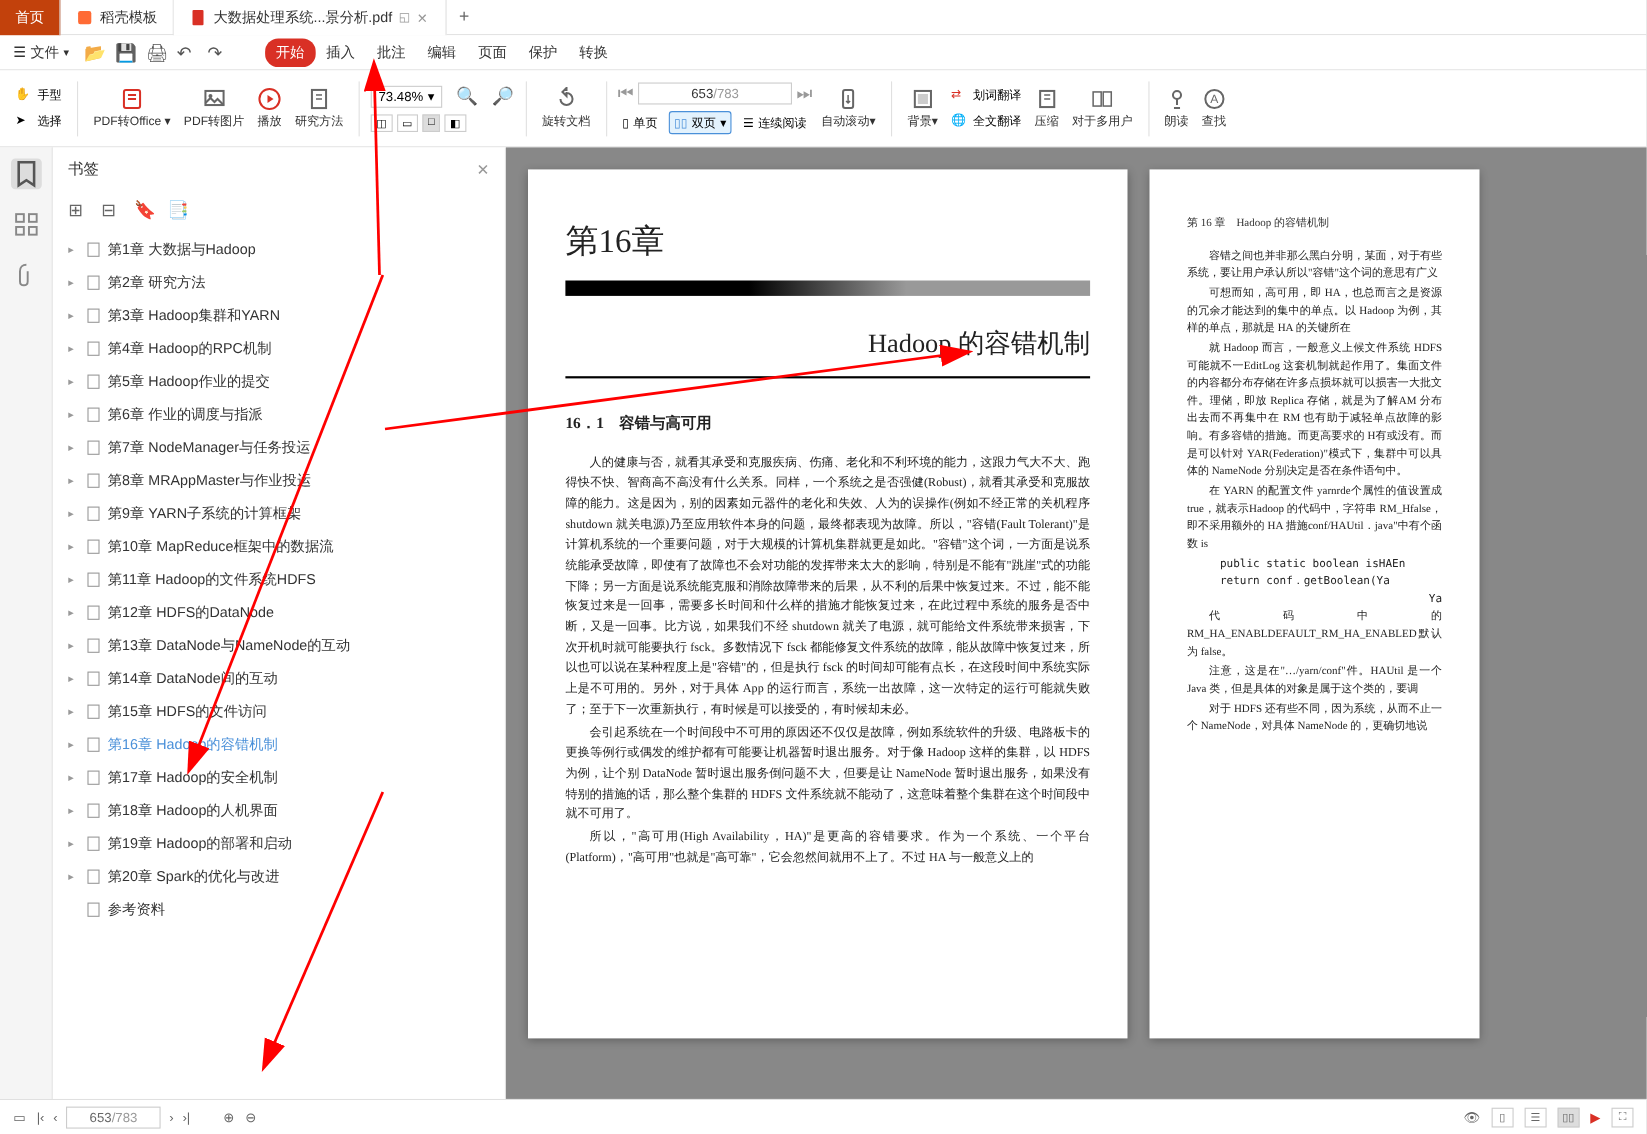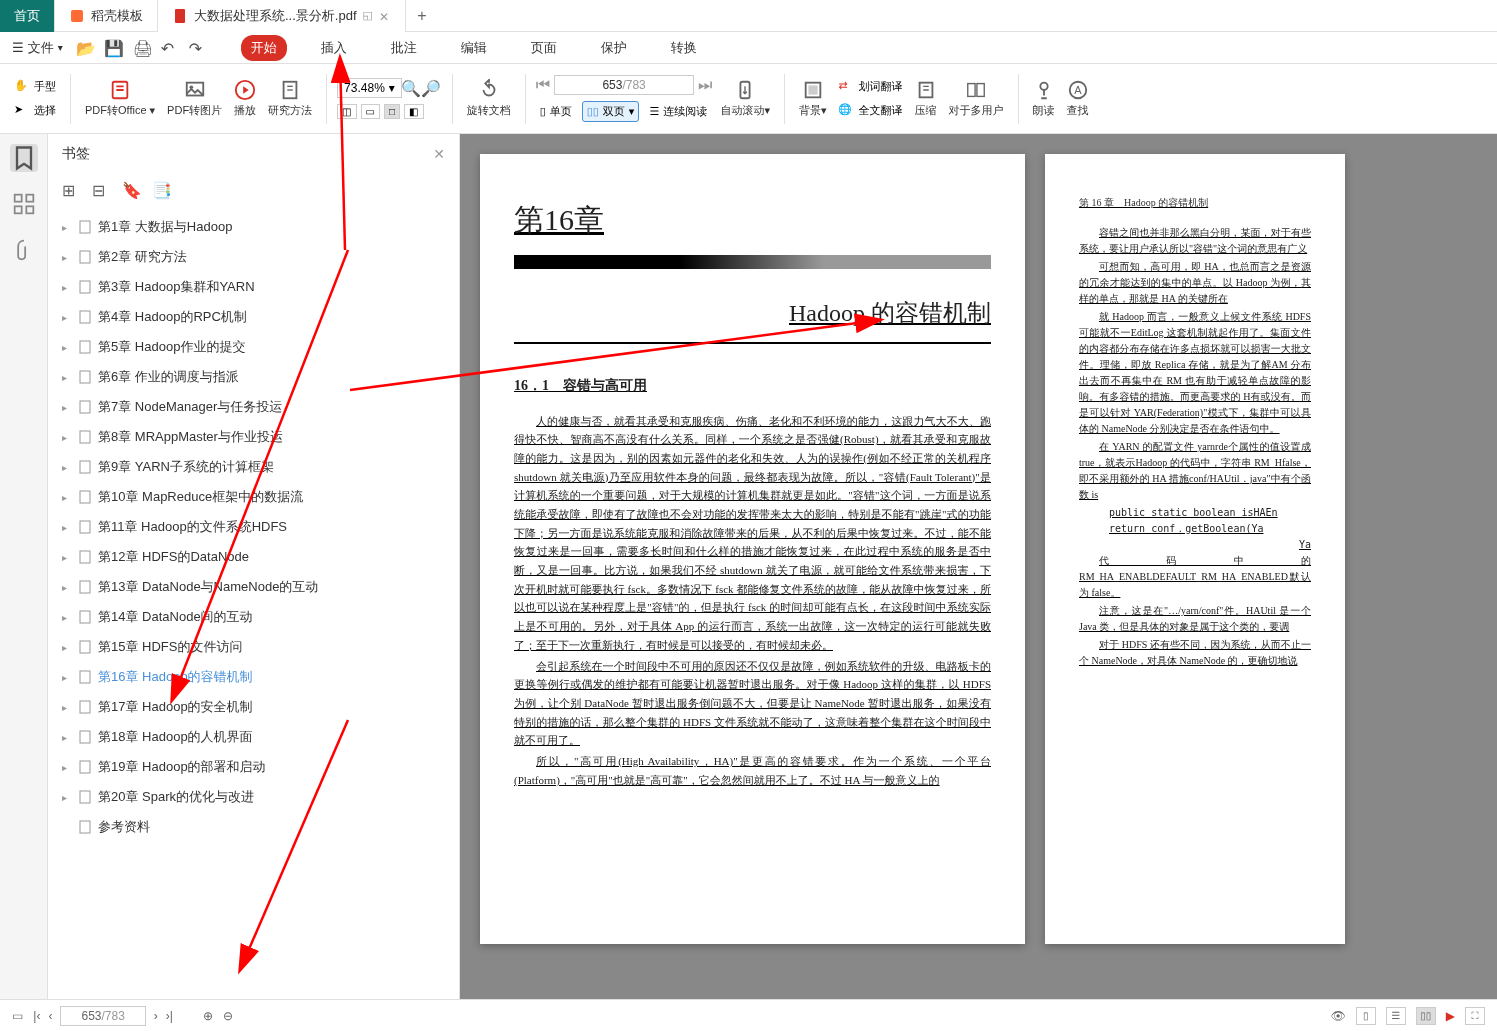--- a/index.html
+++ b/index.html
@@ -1,32 +1,32 @@
 <!DOCTYPE html>
 <html><head>
 <meta charset="utf-8">
 <style>
 * { margin: 0; padding: 0; box-sizing: border-box; font-family: "Microsoft YaHei", sans-serif; }
 body { background: #f5f5f5; width: 1497px; height: 1031px; overflow: hidden; position: relative; }
 
 
 .tab-bar { height: 32px; background: #fff; display: flex; align-items: center; border-bottom: 1px solid #e0e0e0; }
 .tab { height: 32px; padding: 0 14px; display: flex; align-items: center; font-size: 13px; color: #333; border-right: 1px solid #e0e0e0; gap: 6px; }
-.tab.blue { background: #0f766e; color: #fff; }
+.tab.blue { background: #c2410c; color: #fff; }
 .tab.active { background: #fff; }
 .tab .icon { width: 16px; height: 16px; display: inline-block; }
 .tab-close { width: 12px; height: 12px; color: #999; font-size: 12px; cursor: pointer; }
 .tab-add { width: 32px; text-align: center; color: #666; font-size: 16px; cursor: pointer; }
 
 
 .menu-bar { height: 32px; background: #fff; display: flex; align-items: center; padding: 0 12px; gap: 14px; border-bottom: 1px solid #e0e0e0; }
 .menu-file { display: flex; align-items: center; gap: 4px; font-size: 13px; color: #333; }
 .menu-icons { display: flex; gap: 10px; }
 .menu-icon { width: 18px; height: 18px; color: #555; cursor: pointer; }
-.menu-tabs { display: flex; gap: 24px; margin-left: 20px; align-items: center; }
+.menu-tabs { display: flex; margin-left: 20px; align-items: center; }
 .menu-tab { font-size: 13px; color: #333; cursor: pointer; padding: 4px 10px; border-radius: 12px; }
 .menu-tab.active { background: #d93025; color: #fff; }
 
 
 .ribbon { height: 70px; background: #fff; display: flex; align-items: center; padding: 0 10px; border-bottom: 1px solid #e0e0e0; gap: 4px; }
 .ribbon-col { display: flex; flex-direction: column; gap: 4px; }
 .ribbon-item { display: flex; flex-direction: column; align-items: center; gap: 2px; cursor: pointer; padding: 2px 4px; }
 .ribbon-item .icon { width: 22px; height: 22px; color: #d93025; }
 .ribbon-item .icon.gray { color: #666; }
 .ribbon-label { font-size: 11px; color: #333; white-space: nowrap; }
@@ -53,21 +53,21 @@
 .bm-close { cursor: pointer; color: #999; font-size: 14px; }
 .bm-tools { height: 32px; display: flex; align-items: center; gap: 12px; padding: 0 14px; }
 .bm-tool { width: 18px; height: 18px; color: #666; cursor: pointer; }
 .bm-list { flex: 1; overflow-y: auto; padding: 6px 0; position: relative; }
 .bm-item { display: flex; align-items: center; gap: 6px; padding: 6px 14px; font-size: 13px; color: #333; cursor: pointer; }
 .bm-item.active { color: #4a90d9; font-weight: 500; }
 .bm-arrow { width: 10px; color: #999; font-size: 10px; }
 .bm-icon { width: 14px; height: 14px; color: #999; }
 
 
-.doc-area { flex: 1; background: #888; display: flex; gap: 20px; padding: 20px; overflow: hidden; position: relative; text-decoration: underline; }
+.doc-area { flex: 1; background: #888; display: flex; gap: 20px; padding: 20px; overflow: hidden; position: relative; }
 .page { background: #fff; box-shadow: 0 2px 8px rgba(0,0,0,0.3); padding: 40px 34px; font-size: 11px; line-height: 1.7; color: #222; }
 .page.left { width: 545px; height: 790px; }
 .page.right { width: 300px; height: 790px; overflow: hidden; }
 .chapter-num { font-size: 30px; font-family: "SimSun", serif; margin-bottom: 10px; }
 .chapter-bar { height: 14px; background: linear-gradient(to right, #000 35%, #999 65%); margin-bottom: 24px; }
 .chapter-title { font-size: 24px; font-family: "SimSun", serif; text-align: right; margin-bottom: 8px; }
 .chapter-underline { border-bottom: 2px solid #000; margin-bottom: 30px; }
 .section-title { font-size: 14px; font-weight: bold; margin-bottom: 14px; font-family: "SimSun", serif; }
 .para { text-indent: 2em; margin-bottom: 2px; text-align: justify; font-family: "SimSun", serif; }
 .page-header-right { font-size: 10px; margin-bottom: 14px; font-family: "SimSun", serif; color: #333; }
@@ -178,21 +178,21 @@
   <div class="ribbon-item">
     <span class="icon gray"><svg viewBox="0 0 24 24">
           <rect x="5" y="3" width="14" height="18" fill="none" stroke="#666" stroke-width="2"></rect>
           <line x1="9" y1="8" x2="15" y2="8" stroke="#666" stroke-width="1.5"></line>
           <line x1="9" y1="12" x2="15" y2="12" stroke="#666" stroke-width="1.5"></line>
         </svg></span>
     <span class="ribbon-label">研究方法</span>
   </div>
   <div class="ribbon-sep"></div>
   <div class="ribbon-col" style="gap:6px;">
-    <div style="display:flex;gap:0;align-items:center;">
+    <div style="display:flex;gap:13px;align-items:center;">
       <span class="zoom-box"><span>73.48%</span> ▾</span>
       <span style="cursor:pointer;">🔍</span>
       <span style="cursor:pointer;">🔎</span>
     </div>
     <div style="display:flex;gap:4px;">
       <span style="border:1px solid #ccc;padding:1px 4px;font-size:10px;cursor:pointer;">◫</span>
       <span style="border:1px solid #ccc;padding:1px 4px;font-size:10px;cursor:pointer;">▭</span>
       <span style="border:1px solid #ccc;padding:1px 4px;font-size:10px;cursor:pointer;background:#ddd;">□</span>
       <span style="border:1px solid #ccc;padding:1px 4px;font-size:10px;cursor:pointer;">◧</span>
     </div>

